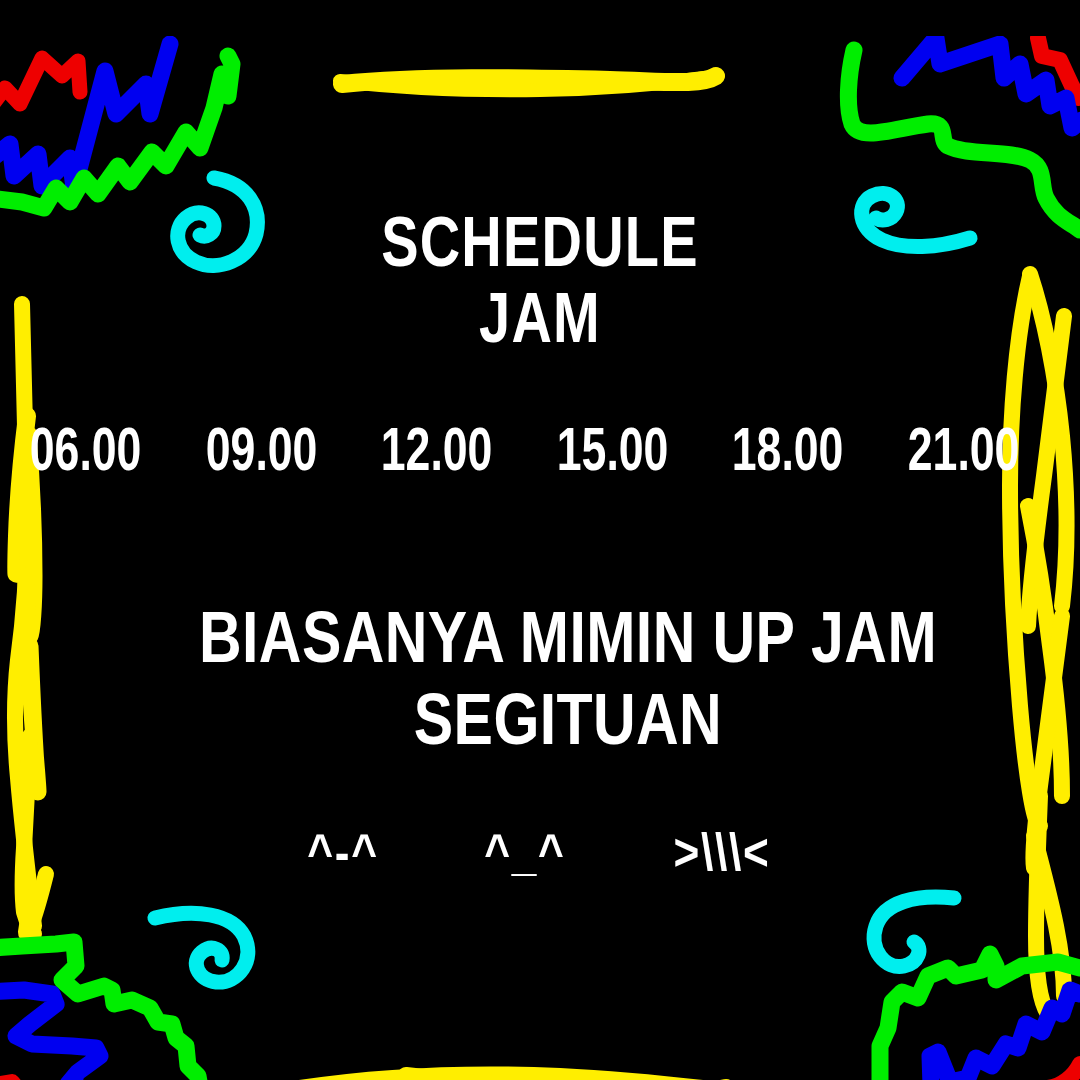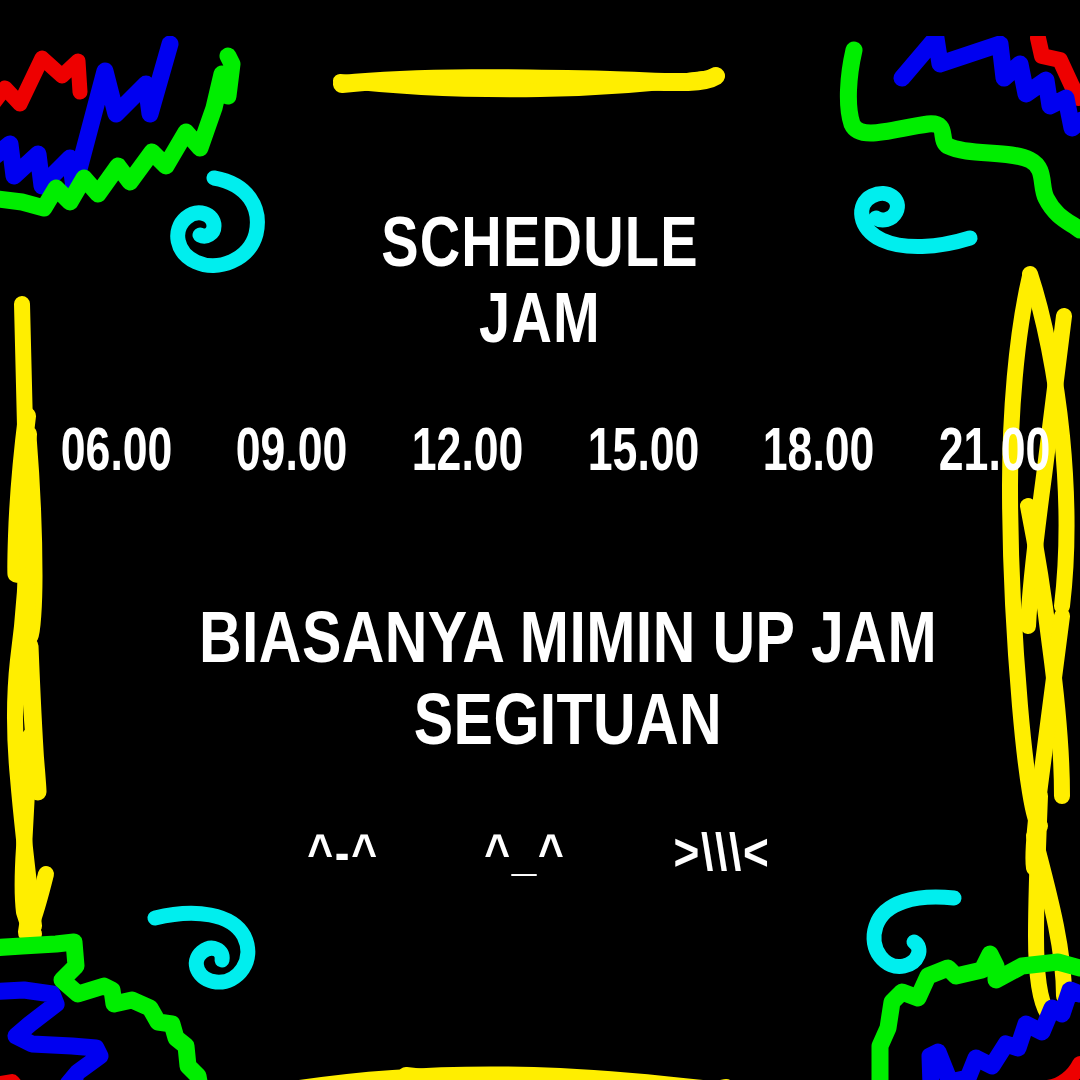--- a/index.html
+++ b/index.html
@@ -46,21 +46,21 @@
     letter-spacing: 1.5px;
     transform: scaleX(0.80);
     transform-origin: center center;
     white-space: nowrap;
   }
   .times-row {
     position: absolute;
     top: 380px;
     left: 0;
     width: 1080px;
-    text-align: right;
+    text-align: left;
     white-space: nowrap;
   }
   .time-item {
     display: inline-block;
     color: #ffffff;
     font-family: "Liberation Sans Narrow", "Liberation Sans", sans-serif;
     font-weight: 700;
     font-size: 62px;
     line-height: 66px;
     letter-spacing: 0px;

